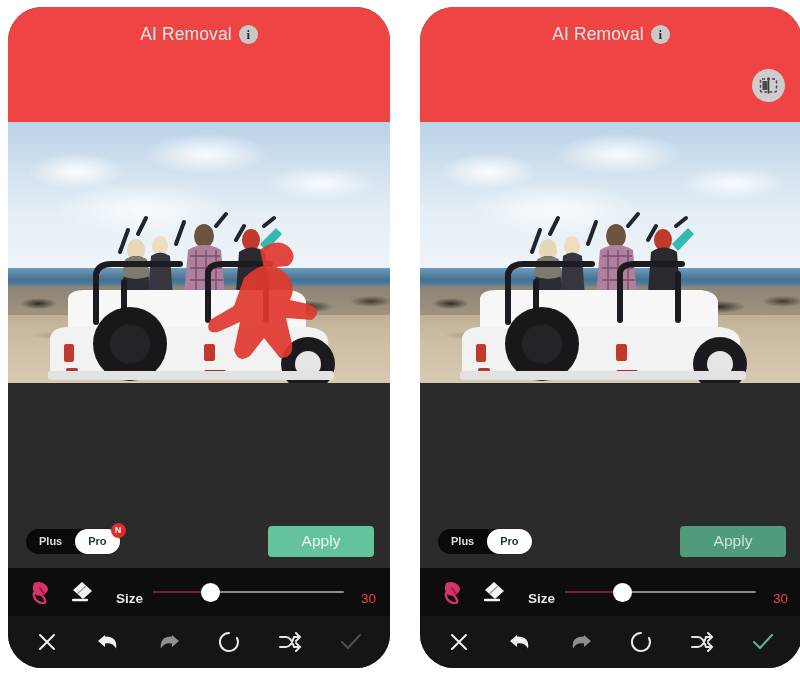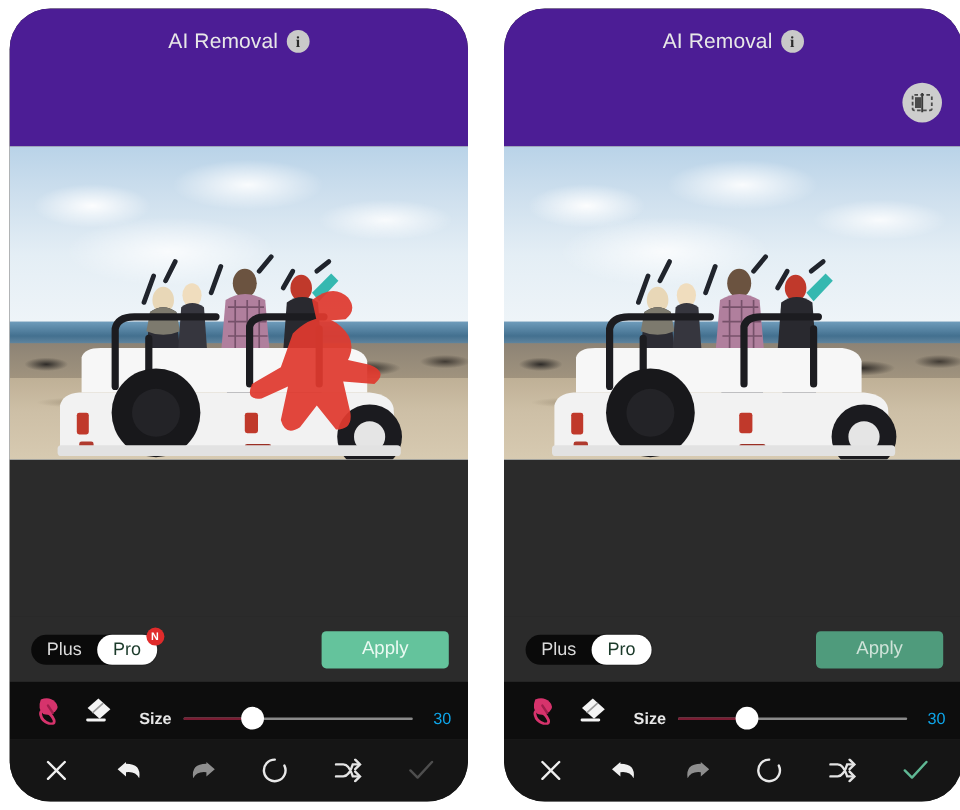--- a/index.html
+++ b/index.html
@@ -37,21 +37,21 @@
     flex: 0 0 auto;
   }
   .panel.left  { margin-left: 8px; }
   .panel.right { margin-left: 18px; }
 
   
   .header {
     height: 115px;
     position: relative;
     flex: 0 0 auto;
-    background: #4c1d95;
+    background: #ef4444;
   }
   .title-row {
     position: absolute;
     top: 17px;
     left: 0;
     right: 0;
     display: flex;
     align-items: center;
     justify-content: center;
     gap: 7px;
@@ -166,22 +166,22 @@
   .seg {
     position: relative;
     display: inline-flex;
     align-items: center;
     background: #0a0a0a;
     border-radius: 14px;
     height: 25px;
     padding: 0;
   }
   .seg-item {
-    font-size: 15px;
-    font-weight: normal;
+    font-size: 11px;
+    font-weight: bold;
     color: #dcdcdc;
     padding: 0 13px;
     line-height: 25px;
     border-radius: 14px;
   }
   .seg-item.active {
     background: #ffffff;
     color: #1b3a2a;
     box-shadow: 0 0 0 1px rgba(0,0,0,.15);
   }
@@ -228,21 +228,20 @@
   }
   .tool-icon {
     width: 40px;
     display: flex;
     align-items: center;
     justify-content: center;
     flex: 0 0 auto;
   }
   .slider-wrap {
     display: flex;
-    align-items: center;
     flex: 1 1 auto;
     gap: 10px;
     padding-left: 14px;
     margin-top: 13px;
   }
   .slider-label {
     color: #e6e6e6;
     font-size: 13.5px;
     font-weight: bold;
     flex: 0 0 auto;
@@ -268,21 +267,21 @@
     left: 30%;
     top: 50%;
     width: 19px;
     height: 19px;
     margin-left: -9.5px;
     margin-top: -9.5px;
     border-radius: 50%;
     background: #ffffff;
   }
   .slider-value {
-    color: #0ea5e9;
+    color: #ef4444;
     font-size: 13.5px;
     flex: 0 0 auto;
     width: 22px;
     text-align: right;
   }
 
   
   .nav-row {
     flex: 0 0 auto;
     height: 52px;

